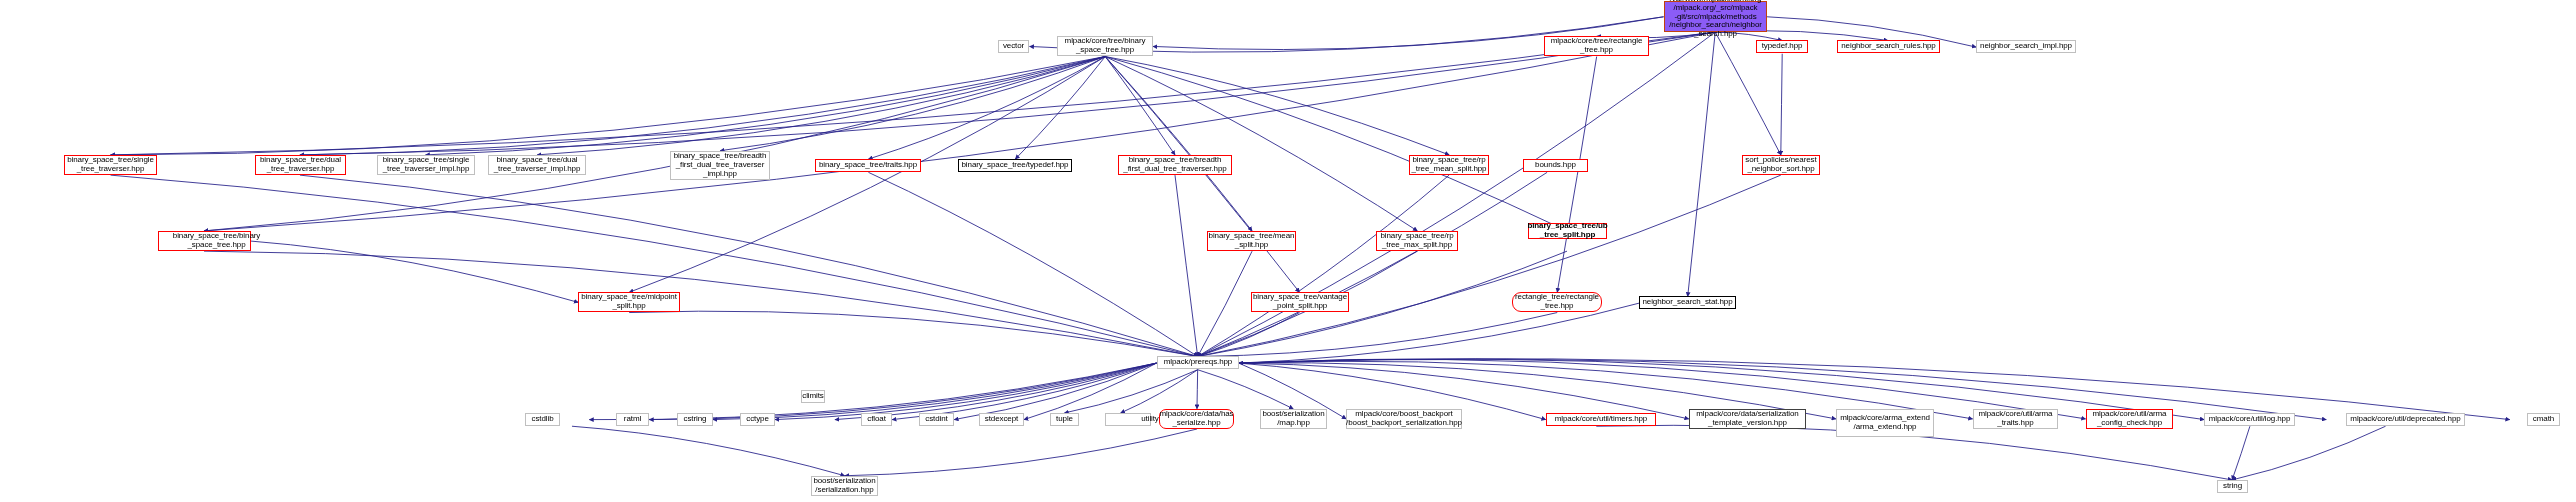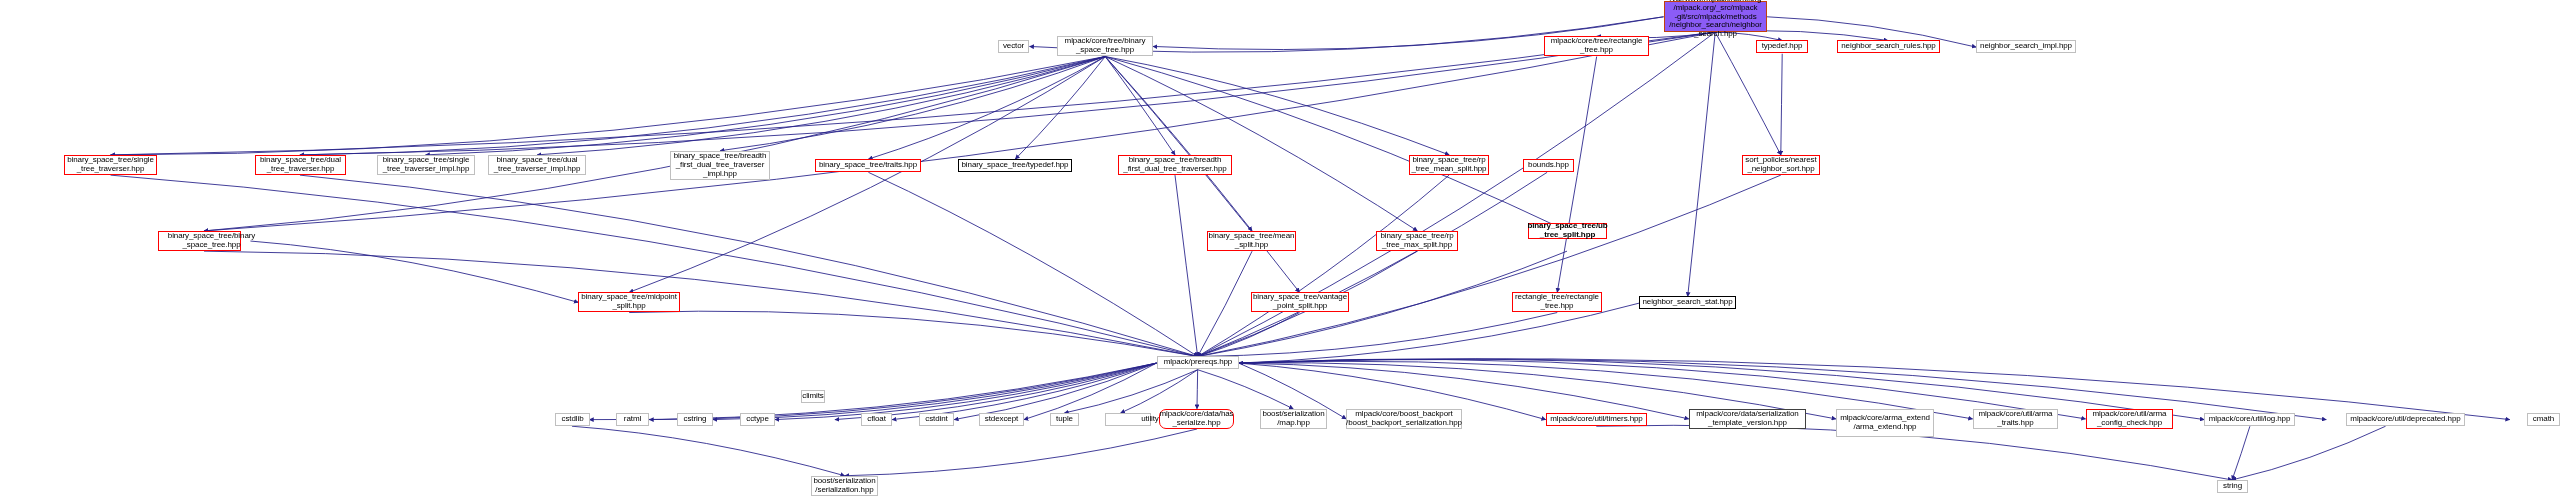--- a/index.html
+++ b/index.html
@@ -138,56 +138,56 @@
 _tree_traverser_impl.hpp</div>
       <div class="node" style="left: 670px; top: 151px; width: 100px; height: 29px;">binary_space_tree/breadth
 _first_dual_tree_traverser
 _impl.hpp</div>
       <div class="node red" style="left: 815px; top: 159px; width: 106px; height: 13.3px;">binary_space_tree/traits.hpp</div>
       <div class="node black" style="left: 958px; top: 159px; width: 114px; height: 13.3px;">binary_space_tree/typedef.hpp</div>
       <div class="node red" style="left: 1118px; top: 155px; width: 114px; height: 20px;">binary_space_tree/breadth
 _first_dual_tree_traverser.hpp</div>
       <div class="node red" style="left: 1409px; top: 155px; width: 80px; height: 20px;">binary_space_tree/rp
 _tree_mean_split.hpp</div>
-      <div class="node red" style="left: 1523px; top: 159px; width: 51px; height: 13.3px;">bounds.hpp</div>
+      <div class="node red" style="left: 1523px; top: 159px; width: 65px; height: 13.3px;">bounds.hpp</div>
       <div class="node red" style="left: 1742px; top: 155px; width: 78px; height: 20px;">sort_policies/nearest
 _neighbor_sort.hpp</div>
-      <div class="node red" style="left: 158px; top: 231px; width: 83px; height: 20px; padding-left: 24px;">binary_space_tree/binary
+      <div class="node red" style="left: 158px; top: 231px; width: 93px; height: 20px; padding-left: 24px;">binary_space_tree/binary
 _space_tree.hpp</div>
       <div class="node red" style="left: 1207px; top: 231px; width: 89px; height: 20px;">binary_space_tree/mean
 _split.hpp</div>
       <div class="node red" style="left: 1376px; top: 231px; width: 82px; height: 20px;">binary_space_tree/rp
 _tree_max_split.hpp</div>
       <div class="node red" style="left: 1528px; top: 223px; width: 79px; height: 16px; font-weight: bold;">binary_space_tree/ub
 _tree_split.hpp</div>
       <div class="node red" style="left: 578px; top: 292px; width: 102px; height: 20px;">binary_space_tree/midpoint
 _split.hpp</div>
       <div class="node red" style="left: 1251px; top: 292px; width: 98px; height: 20px;">binary_space_tree/vantage
 _point_split.hpp</div>
-      <div class="node red" style="left: 1512px; top: 292px; width: 90px; height: 20px;">rectangle_tree/rectangle
+      <div class="node red" style="left: 1512px; top: 292px; width: 90px; height: 20px; border-radius: 9px;">rectangle_tree/rectangle
 _tree.hpp</div>
       <div class="node black" style="left: 1639px; top: 296px; width: 97px; height: 13.3px;">neighbor_search_stat.hpp</div>
       <div class="node" style="left: 1157px; top: 356px; width: 82px; height: 13.3px;">mlpack/prereqs.hpp</div>
-      <div class="node" style="left: 555px; top: 413px; width: 35px; height: 13.3px;">cstdlib</div>
+      <div class="node" style="left: 525px; top: 413px; width: 35px; height: 13.3px;">cstdlib</div>
       <div class="node" style="left: 616px; top: 413px; width: 33px; height: 13.3px;">ratml</div>
       <div class="node" style="left: 677px; top: 413px; width: 36px; height: 13.3px;">cstring</div>
       <div class="node" style="left: 740px; top: 413px; width: 35px; height: 13.3px;">cctype</div>
       <div class="node" style="left: 801px; top: 390px; width: 24px; height: 13.3px;">climits</div>
       <div class="node" style="left: 861px; top: 413px; width: 31px; height: 13.3px;">cfloat</div>
       <div class="node" style="left: 919px; top: 413px; width: 35px; height: 13.3px;">cstdint</div>
       <div class="node" style="left: 979px; top: 413px; width: 45px; height: 13.3px;">stdexcept</div>
       <div class="node" style="left: 1050px; top: 413px; width: 29px; height: 13.3px;">tuple</div>
       <div class="node" style="left: 1105px; top: 413px; width: 31px; height: 13.3px; padding-left: 44px;">utility</div>
       <div class="node red" style="left: 1159px; top: 409px; width: 75px; height: 20px; border-radius: 7px;">mlpack/core/data/has
 _serialize.hpp</div>
       <div class="node" style="left: 1260px; top: 409px; width: 67px; height: 20px;">boost/serialization
 /map.hpp</div>
       <div class="node" style="left: 1346px; top: 409px; width: 116px; height: 20px;">mlpack/core/boost_backport
 /boost_backport_serialization.hpp</div>
-      <div class="node red" style="left: 1546px; top: 413px; width: 101px; height: 13.3px;">mlpack/core/util/timers.hpp</div>
+      <div class="node red" style="left: 1546px; top: 413px; width: 110px; height: 13.3px;">mlpack/core/util/timers.hpp</div>
       <div class="node thick" style="left: 1689px; top: 409px; width: 117px; height: 20px;">mlpack/core/data/serialization
 _template_version.hpp</div>
       <div class="node" style="left: 1836px; top: 409px; width: 98px; height: 28px;">mlpack/core/arma_extend
 /arma_extend.hpp</div>
       <div class="node" style="left: 1973px; top: 409px; width: 85px; height: 20px;">mlpack/core/util/arma
 _traits.hpp</div>
       <div class="node red" style="left: 2086px; top: 409px; width: 87px; height: 20px;">mlpack/core/util/arma
 _config_check.hpp</div>
       <div class="node" style="left: 2204px; top: 413px; width: 91px; height: 13.3px;">mlpack/core/util/log.hpp</div>
       <div class="node" style="left: 2326px; top: 413px; width: 119px; height: 13.3px; margin-left: 20px;">mlpack/core/util/deprecated.hpp</div>

